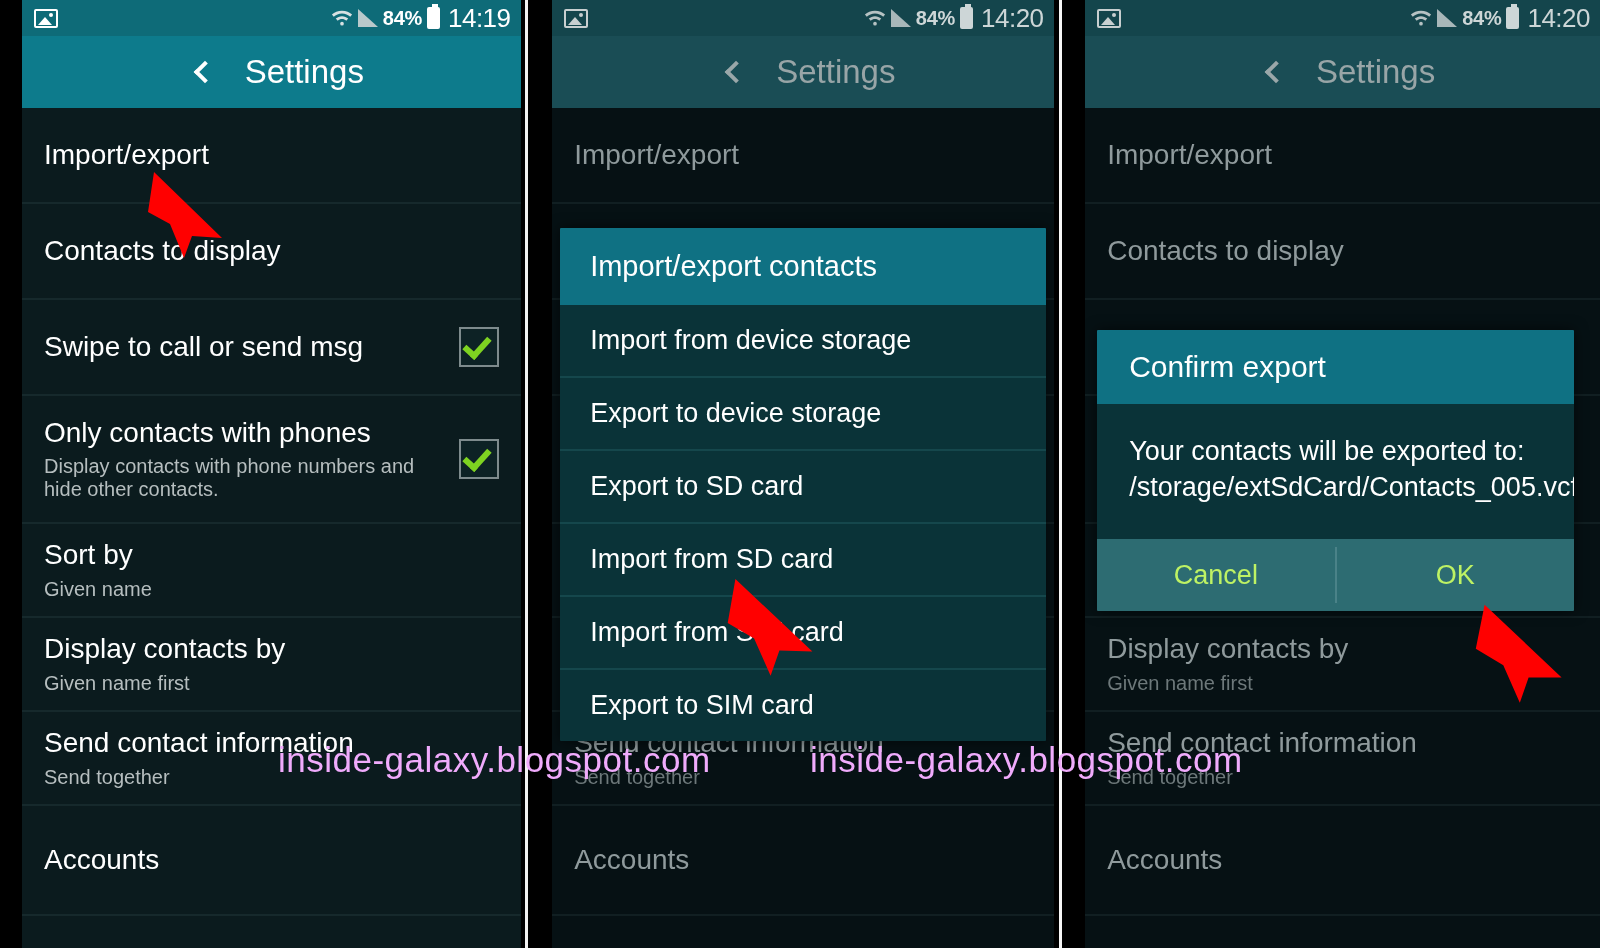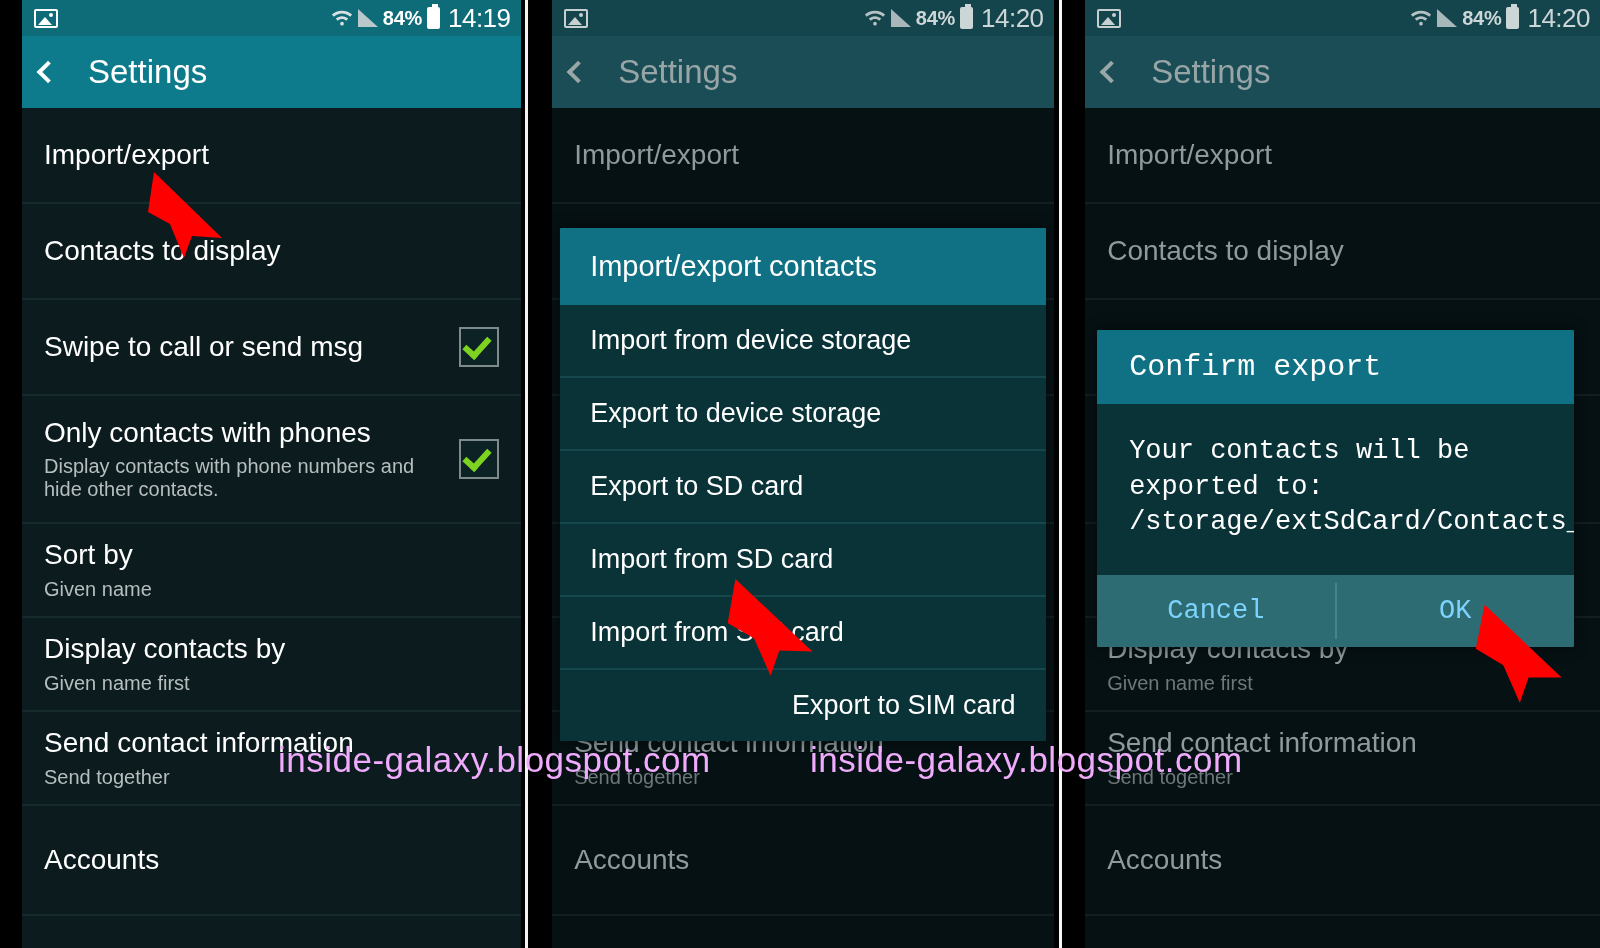--- a/index.html
+++ b/index.html
@@ -95,20 +95,21 @@
   .sb-time { font-size: 26px; margin-left: 3px; color:#ffffff; letter-spacing:-0.5px;}
   .panel-2 .sb-time, .panel-3 .sb-time { color:#cdd6d7; }
 
   
   .actionbar {
     height: 72px;
     background: #0d7b8c;
     display: flex; align-items: center;
     padding-left: 12px;
     gap: 32px;
+    justify-content: center;
   }
   .panel-2 .actionbar, .panel-3 .actionbar { background: #1a4d55; }
   .back-chevron {
     width: 16px; height: 16px;
     border-left: 4px solid #ffffff;
     border-bottom: 4px solid #ffffff;
     transform: rotate(45deg);
     margin-left: 6px;
   }
   .panel-2 .back-chevron, .panel-3 .back-chevron { border-color:#9aa7a9; }
@@ -164,42 +165,42 @@
     background: #0f7183;
     padding: 22px 30px;
     font-size: 29px; color: #ffffff;
   }
   .dlg-body { background: #0a3338; }
   .dlg-item {
     padding: 20px 30px;
     font-size: 27px; color: #ffffff;
     border-bottom: 2px solid #15474c;
   }
-  .dlg-item:last-child { border-bottom: none; text-align: right; }
-
-  .dlg-confirm { top: 330px; left: 12px; right: 26px; font-family: Liberation Mono, monospace; }
+  .dlg-item:last-child { border-bottom: none; }
+
+  .dlg-confirm { top: 330px; left: 12px; right: 26px; }
   .dlg-c-head {
     background: #0f7183;
     padding: 20px 32px;
     font-size: 30px; color: #ffffff;
   }
   .dlg-c-body {
     background: #0a3338;
     padding: 30px 32px 34px 32px;
     font-size: 27px; color: #ffffff; line-height: 1.32;
   }
   .dlg-c-actions {
     display: flex;
     background: #2d6c72;
     height: 72px;
   }
   .dlg-btn {
     flex: 1;
     display: flex; align-items: center; justify-content: center;
-    font-size: 27px; color: #7dd3fc;
+    font-size: 27px; color: #bef264;
   }
   .dlg-divider { width: 2px; background: #4a8288; margin: 8px 0; }
 
   
   .arrow { position: absolute; pointer-events: none; }
 
   
   .watermark {
     position: absolute;
     top: 740px;

